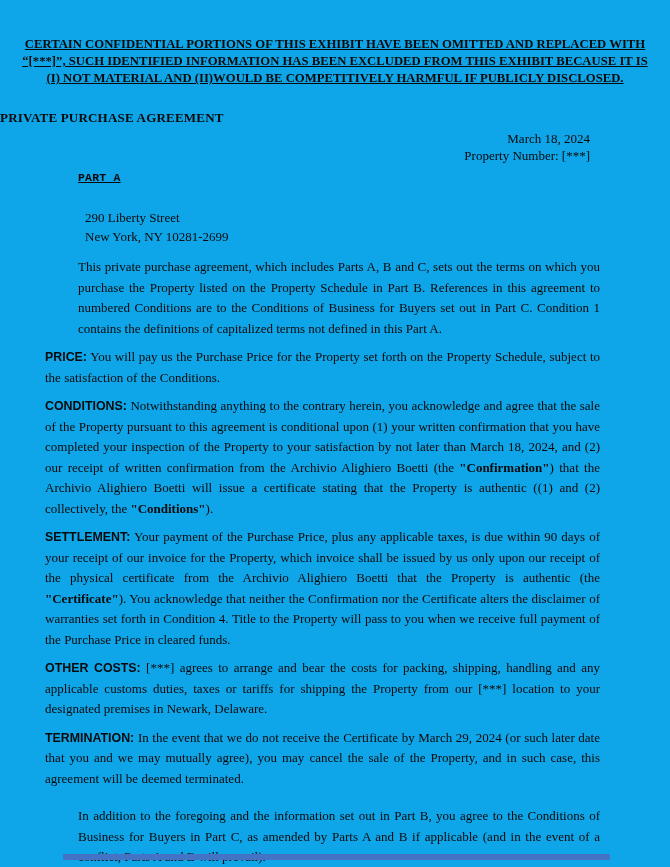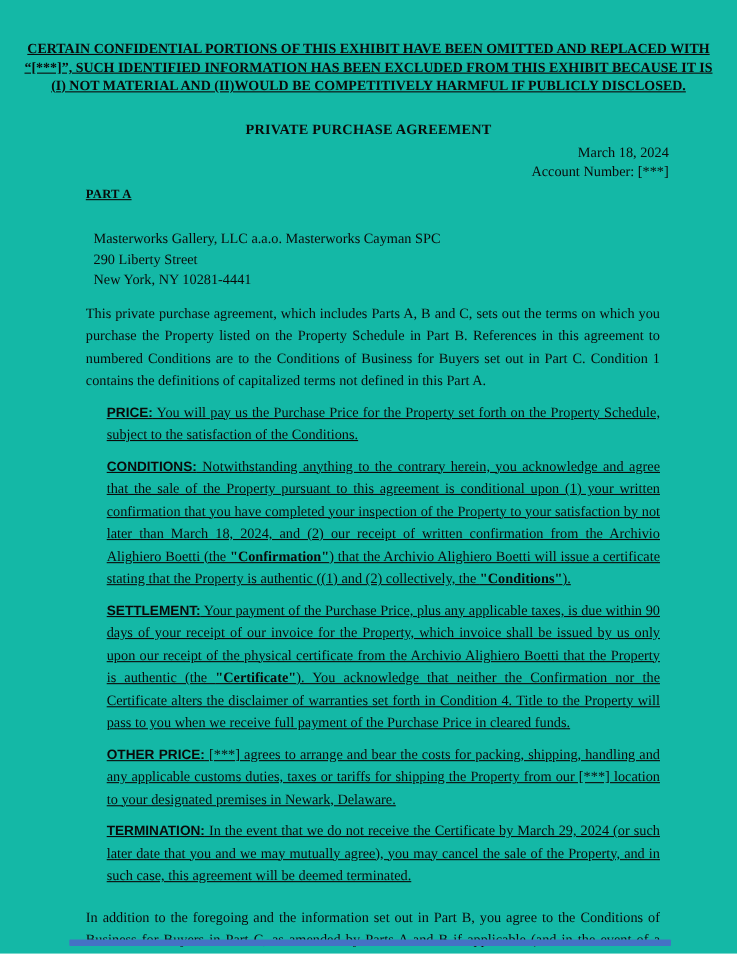--- a/index.html
+++ b/index.html
@@ -1,72 +1,70 @@
 <!DOCTYPE html>
 <html><head>
 <meta charset="utf-8">
 <style>
   html, body { margin: 0; padding: 0; background: #ffffff; }
   .page {
     position: relative;
     width: 670px;
     height: 867px;
-    background: #14b8a6;
+    background: #0ea5e9;
     font-family: "Liberation Serif", serif;
     color: #0a0a0a;
     overflow: hidden;
   }
   .banner {
     margin: 36px 15px 0 15px;
     text-align: center;
     font-weight: bold;
     font-size: 12.7px;
     line-height: 17px;
     text-decoration: underline;
   }
   .title {
     margin: 23px 0 0 0;
-    text-align: center;
     font-weight: bold;
     font-size: 13px;
     letter-spacing: 0.2px;
   }
   .meta {
     margin-top: 5px;
-    padding-right: 62px;
+    padding-right: 80px;
     text-align: right;
     font-size: 13px;
     line-height: 16.5px;
   }
   .part-label {
     margin: 7px 0 0 78px;
-    font-family: Liberation Serif, serif;
+    font-family: Liberation Mono, monospace;
     font-weight: bold;
     font-size: 11.5px;
     text-decoration: underline;
     letter-spacing: 0.2px;
   }
   .address {
     margin: 25px 0 0 85px;
     font-size: 13px;
     line-height: 18.5px;
   }
   .para {
     margin: 8px 70px 0 78px;
     text-align: justify;
     font-size: 13px;
     line-height: 20.5px;
   }
   .intro { margin-top: 11px; }
   .section {
-    margin: 8px 70px 0 97px;
+    margin: 8px 70px 0 45px;
     text-align: justify;
     font-size: 13px;
     line-height: 20.5px;
-    text-decoration: underline;
   }
   .sec-label {
     font-family: "Liberation Sans", sans-serif;
     font-weight: bold;
     font-size: 12.4px;
   }
   .closing { margin-top: 17px; }
   .bottom-bar {
     position: absolute;
     left: 63px;
@@ -81,47 +79,46 @@
 <body>
 
 <div class="page">
 
   <p class="banner">CERTAIN CONFIDENTIAL PORTIONS OF THIS EXHIBIT HAVE BEEN OMITTED AND  REPLACED WITH “[***]”, SUCH IDENTIFIED INFORMATION HAS BEEN EXCLUDED  FROM THIS EXHIBIT BECAUSE IT IS (I) NOT MATERIAL AND (II)WOULD BE  COMPETITIVELY HARMFUL IF PUBLICLY DISCLOSED.</p>
 
   <h1 class="title">PRIVATE PURCHASE AGREEMENT</h1>
 
   <div class="meta">
     <div>March 18, 2024</div>
-    <div>Account Number: [***]</div>
+    <div>Property Number: [***]</div>
   </div>
 
   <div class="part-label">PART A</div>
 
   <div class="address">
-    <div>Masterworks Gallery, LLC a.a.o. Masterworks Cayman SPC</div>
     <div>290 Liberty Street</div>
-    <div>New York, NY 10281-4441</div>
+    <div>New York, NY 10281-2699</div>
   </div>
 
   <p class="para intro">This private purchase agreement, which includes Parts A, B and C, sets out the terms on which you purchase the Property listed on the Property Schedule in Part B. References in this agreement to numbered Conditions are to the Conditions of Business for Buyers set out in Part C. Condition 1 contains the definitions of capitalized terms not defined in this Part A.</p>
 
   <p class="section">
     <b class="sec-label">PRICE:</b><span><span> You will pay us the Purchase Price for the Property set forth on the Property Schedule, subject to the satisfaction of the Conditions.</span></span>
   </p>
 
   <p class="section">
     <b class="sec-label">CONDITIONS:</b><span><span> Notwithstanding anything to the contrary herein, you acknowledge and agree that the sale of the Property pursuant to this agreement is conditional upon (1) your written confirmation that you have completed your inspection of the Property to your satisfaction by not later than March 18, 2024, and (2) our receipt of written confirmation from the Archivio Alighiero Boetti (the </span><b>"Confirmation"</b><span>) that the Archivio Alighiero Boetti will issue a certificate stating that the Property is authentic ((1) and (2) collectively, the </span><b>"Conditions"</b><span>).</span></span>
   </p>
 
   <p class="section">
     <b class="sec-label">SETTLEMENT:</b><span><span> Your payment of the Purchase Price, plus any applicable taxes, is due within 90 days of your receipt of our invoice for the Property, which invoice shall be issued by us only upon our receipt of the physical certificate from the Archivio Alighiero Boetti that the Property is authentic (the </span><b>"Certificate"</b><span>). You acknowledge that neither the Confirmation nor the Certificate alters the disclaimer of warranties set forth in Condition 4. Title to the Property will pass to you when we receive full payment of the Purchase Price in cleared funds.</span></span>
   </p>
 
   <p class="section">
-    <b class="sec-label">OTHER PRICE:</b><span><span> [***] agrees to arrange and bear the costs for packing, shipping, handling and any applicable customs duties, taxes or tariffs for shipping the Property from our [***] location to your designated premises in Newark, Delaware.</span></span>
+    <b class="sec-label">OTHER COSTS:</b><span><span> [***] agrees to arrange and bear the costs for packing, shipping, handling and any applicable customs duties, taxes or tariffs for shipping the Property from our [***] location to your designated premises in Newark, Delaware.</span></span>
   </p>
 
   <p class="section">
     <b class="sec-label">TERMINATION:</b><span><span> In the event that we do not receive the Certificate by March 29, 2024 (or such later date that  you and we may mutually agree), you may cancel the sale of the Property, and in such case, this agreement will  be deemed terminated.</span></span>
   </p>
 
   <p class="para closing">In addition to the foregoing and the information set out in Part B, you agree to the Conditions of Business for Buyers in Part C, as amended by Parts A and B if applicable (and in the event of a conflict, Parts A and B will prevail).</p>
 
   <div class="bottom-bar" style="background: rgb(68, 114, 196);"></div>
 

